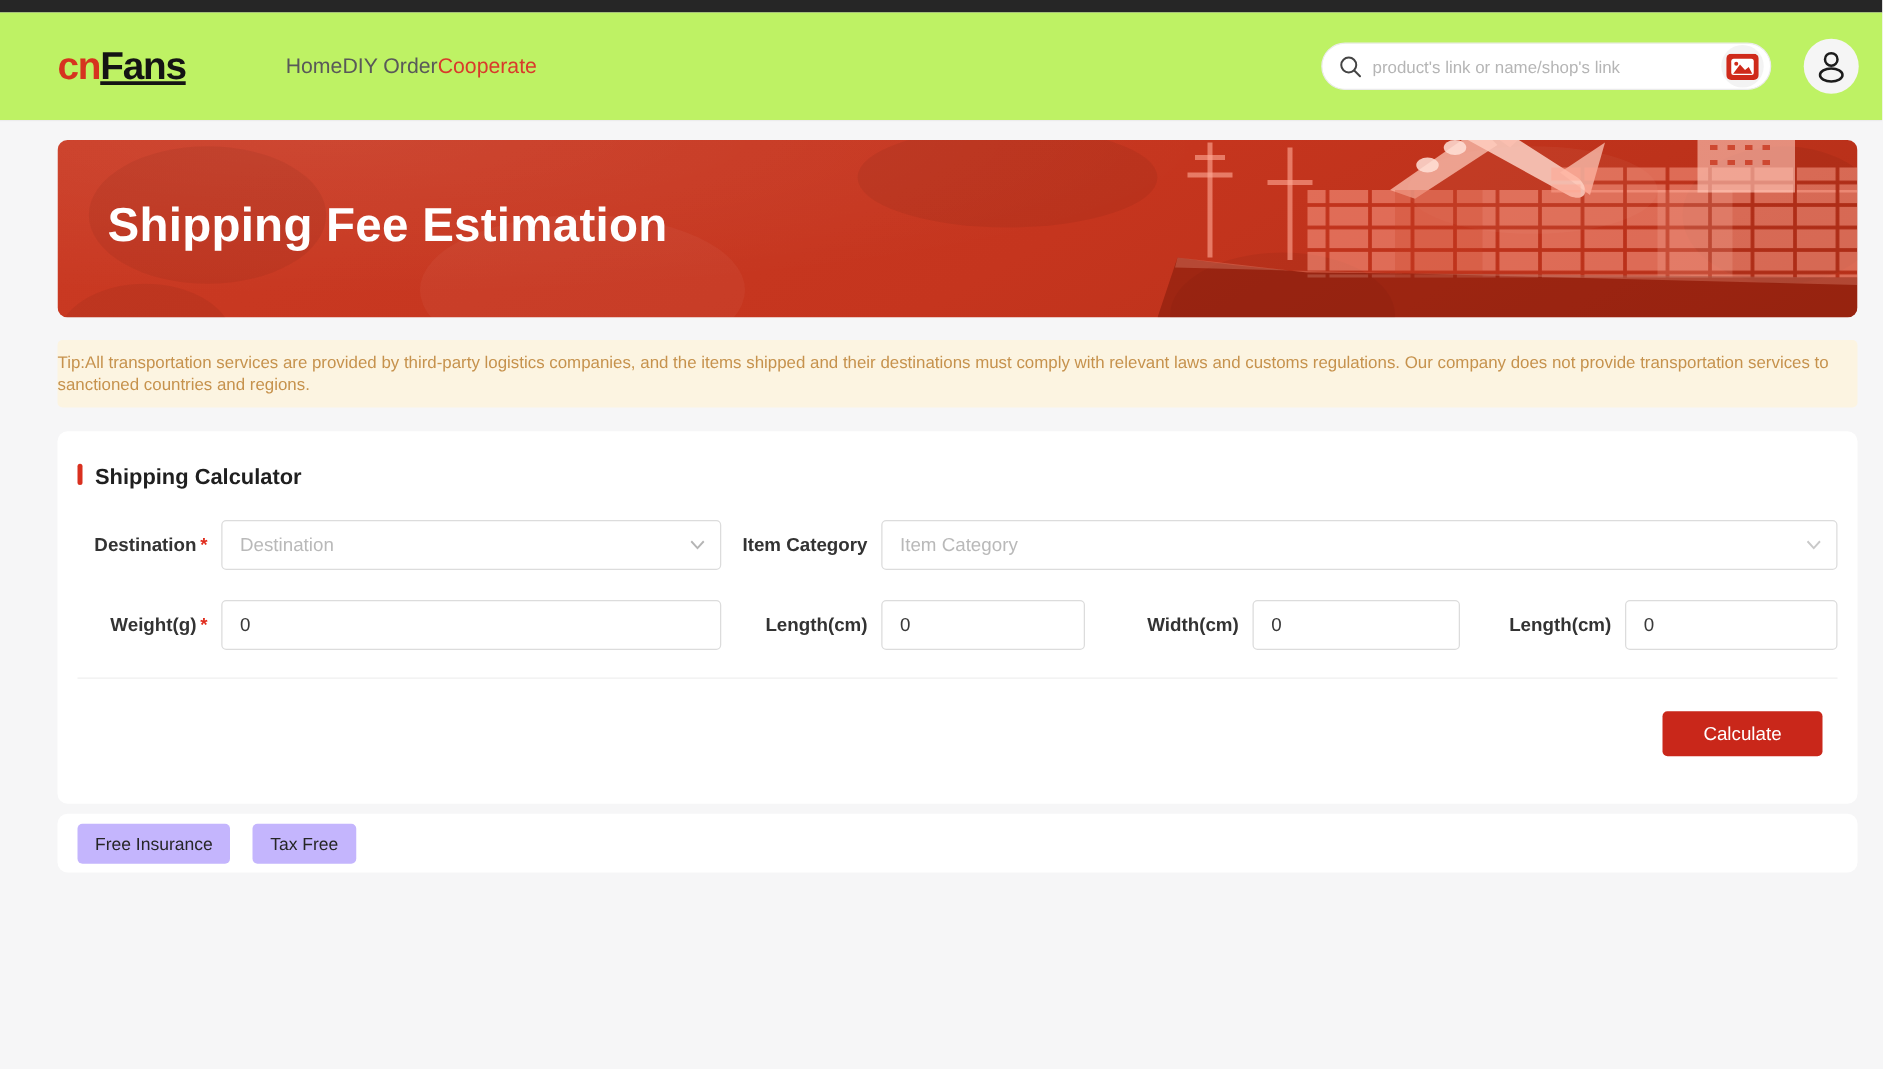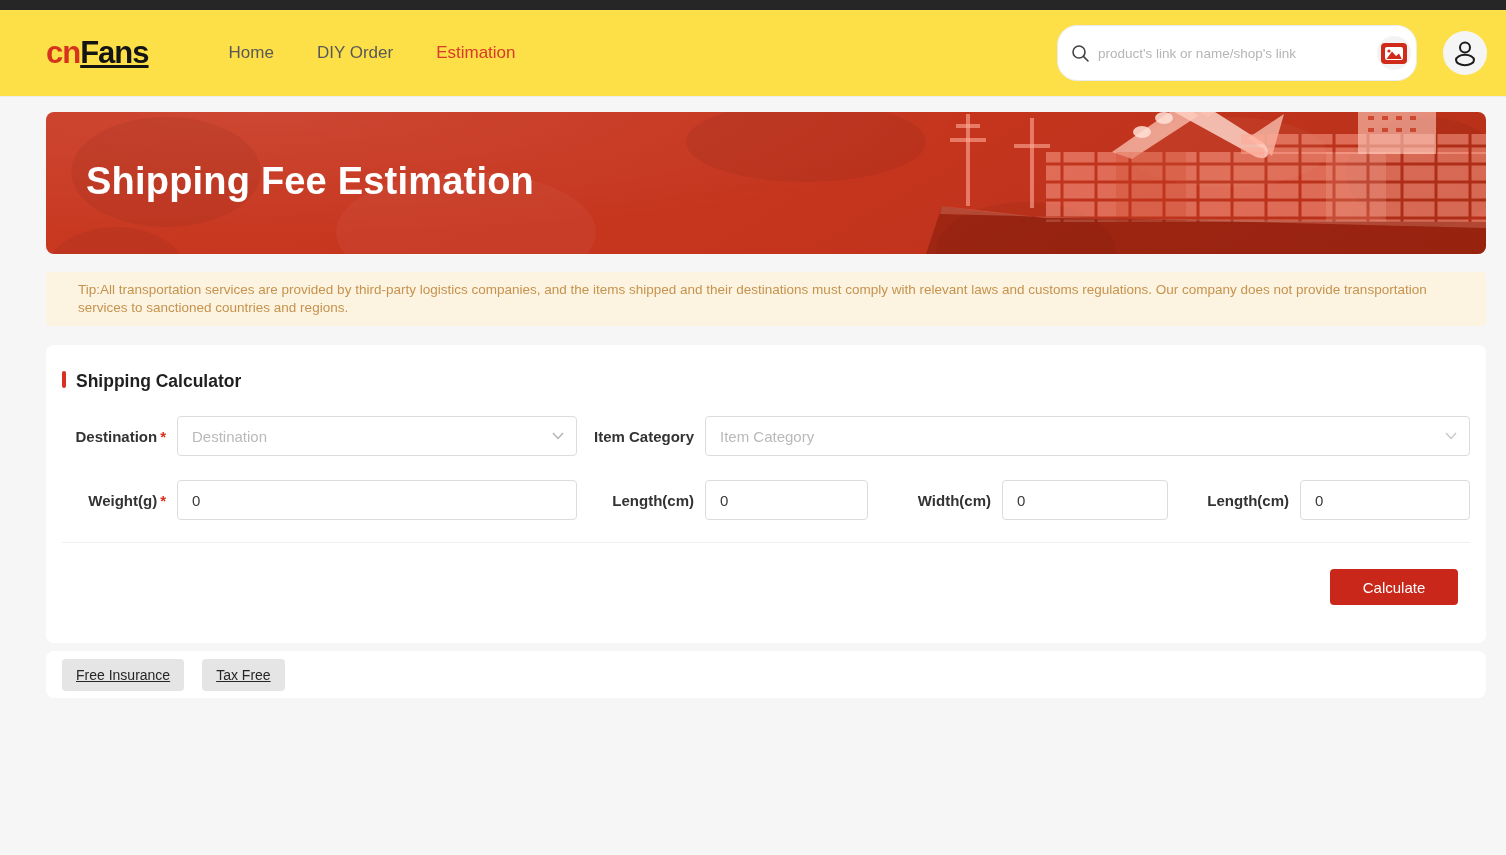--- a/index.html
+++ b/index.html
@@ -4,50 +4,50 @@
 <style>
   * { margin:0; padding:0; box-sizing:border-box; }
   html,body { background:#f6f6f7; }
   body { font-family:"Liberation Sans","DejaVu Sans",sans-serif; }
   .page { position:relative; width:1506px; height:855px; background:#f6f6f7; overflow:hidden; }
 
   
   .topbar { height:10px; background:#262626; }
 
   
-  .header { height:86px; background:#fde047; display:flex; align-items:center; padding:0 19px 0 46px; box-shadow:0 1px 0 rgba(0,0,0,0.04); }
+  .header { height:86px; background:#bef264; display:flex; align-items:center; padding:0 19px 0 46px; box-shadow:0 1px 0 rgba(0,0,0,0.04); }
   .logo { font-weight:bold; font-size:31px; letter-spacing:-1px; cursor:pointer; display:flex; align-items:baseline; }
   .logo .cn { color:#d6331f; }
   .logo .fans { color:#141414;text-decoration:underline; }
-  .nav { display:flex; align-items:center; margin-left:80px; gap:43px; }
+  .nav { display:flex; align-items:center; margin-left:80px; }
   .nav a { text-decoration:none; font-size:17px; color:#595959; cursor:pointer; }
   .nav a.active { color:#d93a2b; }
   .header-right { margin-left:auto; display:flex; align-items:center; gap:26px; }
-  .searchbar { width:360px; height:56px; border:1px solid #ebebeb; border-radius:20px; display:flex; align-items:center; padding:0 5px 0 13px; background:#fff; }
+  .searchbar { width:360px; height:38px; border:1px solid #ebebeb; border-radius:20px; display:flex; align-items:center; padding:0 5px 0 13px; background:#fff; }
   .searchbar svg.mag { flex:0 0 auto; }
   .searchbar input { border:none; outline:none; flex:1; font-size:13.5px; color:#333; margin-left:8px; font-family:inherit; background:transparent; }
   .searchbar input::placeholder { color:#b5b5b5; }
   .img-search-wrap { width:34px; height:34px; border-radius:50%; background:#f3f3f3; display:flex; align-items:center; justify-content:center; cursor:pointer; }
   .avatar { width:44px; height:44px; border-radius:50%; background:#f5f5f5; display:flex; align-items:center; justify-content:center; cursor:pointer; }
 
   
   .content { padding:16px 20px 0 46px; }
 
   
   .banner { position:relative; height:142px; border-radius:8px; overflow:hidden;
     background: radial-gradient(90% 160% at 15% 0%, rgba(255,255,255,0.07), transparent 55%),
                 linear-gradient(150deg,#ca3a23 0%,#c5351e 55%,#b52f18 100%); }
   .banner-art { position:absolute; right:0; bottom:0; }
   .map-blobs { position:absolute; inset:0; }
   .banner-text { position:relative; padding:48px 0 0 40px; color:#fff; }
   .banner-title { font-size:38px; font-weight:bold; letter-spacing:0.2px; }
   .banner-sub { margin-top:17px; font-size:19px; font-weight:bold; letter-spacing:0.1px; }
 
   
-  .tip { margin-top:18px; background:#fcf4e1; border-radius:4px; padding:9px 32px; font-size:13.5px; line-height:18px; color:#c6924d; }
+  .tip { margin-top:18px; background:#fcf4e1; border-radius:4px; padding:9px 0; font-size:13.5px; line-height:18px; color:#c6924d; }
 
   
   .card { margin-top:19px; background:#ffffff; border-radius:8px; padding:26px 16px 38px 16px; }
   .card-title { display:flex; gap:10px; }
   .card-title .bar { width:4px; height:17px; border-radius:2px; background:#d9301f; }
   .card-title .txt { font-size:17.5px; font-weight:bold; color:#1f1f1f; }
 
   .form-row { display:grid; column-gap:11px; align-items:center; }
   .row1 { margin-top:24px; grid-template-columns:104px 400px 106px 1fr; }
   .row2 { margin-top:24px; grid-template-columns:104px 400px 106px 163px 112px 166px 110px 1fr; }
@@ -57,38 +57,38 @@
   .select .ph { font-size:15px; color:#b9b9b9; }
   .select .chev { position:absolute; right:12px; top:50%; transform:translateY(-50%); }
   .tinput { height:40px; width:100%; border:1px solid #dcdcdc; border-radius:4px; padding:0 14px; font-size:15px; color:#3a3a3a; outline:none; font-family:inherit; }
 
   .divider { margin-top:22px; height:1px; background:#f0f0f0; }
   .btn-row { margin-top:26px; display:flex; justify-content:flex-end; padding-right:12px; }
   .calc-btn { width:128px; height:36px; background:#c9271a; color:#fff; font-size:15px; border:none; border-radius:4px; cursor:pointer; font-family:Liberation Sans, sans-serif; }
 
   
   .tabsbar { margin-top:8px; background:#ffffff; border-radius:8px; padding:8px 16px; display:flex; gap:18px; align-items:center; height:47px; }
-  .tab-chip { background:#e5e5e5; border-radius:4px; padding:8px 14px; font-size:14px; color:#262626; cursor:pointer; white-space:nowrap;text-decoration:underline; }
+  .tab-chip { background:#c4b5fd; border-radius:4px; padding:8px 14px; font-size:14px; color:#262626; cursor:pointer; white-space:nowrap; }
 </style>
 </head>
 <body>
 
 <div class="page">
 
   <div class="topbar"></div>
 
   <div class="header">
     <div class="logo">
       <span class="cn">cn</span>
         <span class="fans">Fans</span>
     </div>
     <div class="nav">
       <a>Home</a>
       <a>DIY Order</a>
-      <a class="active">Estimation</a>
+      <a class="active">Cooperate</a>
     </div>
     <div class="header-right">
       <div class="searchbar">
         <svg class="mag" width="19" height="19" viewBox="0 0 19 19">
           <circle cx="8" cy="8" r="6" fill="none" stroke="#444" stroke-width="1.6"></circle>
           <line x1="12.4" y1="12.4" x2="17" y2="17" stroke="#444" stroke-width="1.6" stroke-linecap="round"></line>
         </svg>
         <input placeholder="product's link or name/shop's link" style="">
         <div class="img-search-wrap">
           <svg width="26" height="21" viewBox="0 0 26 21">

